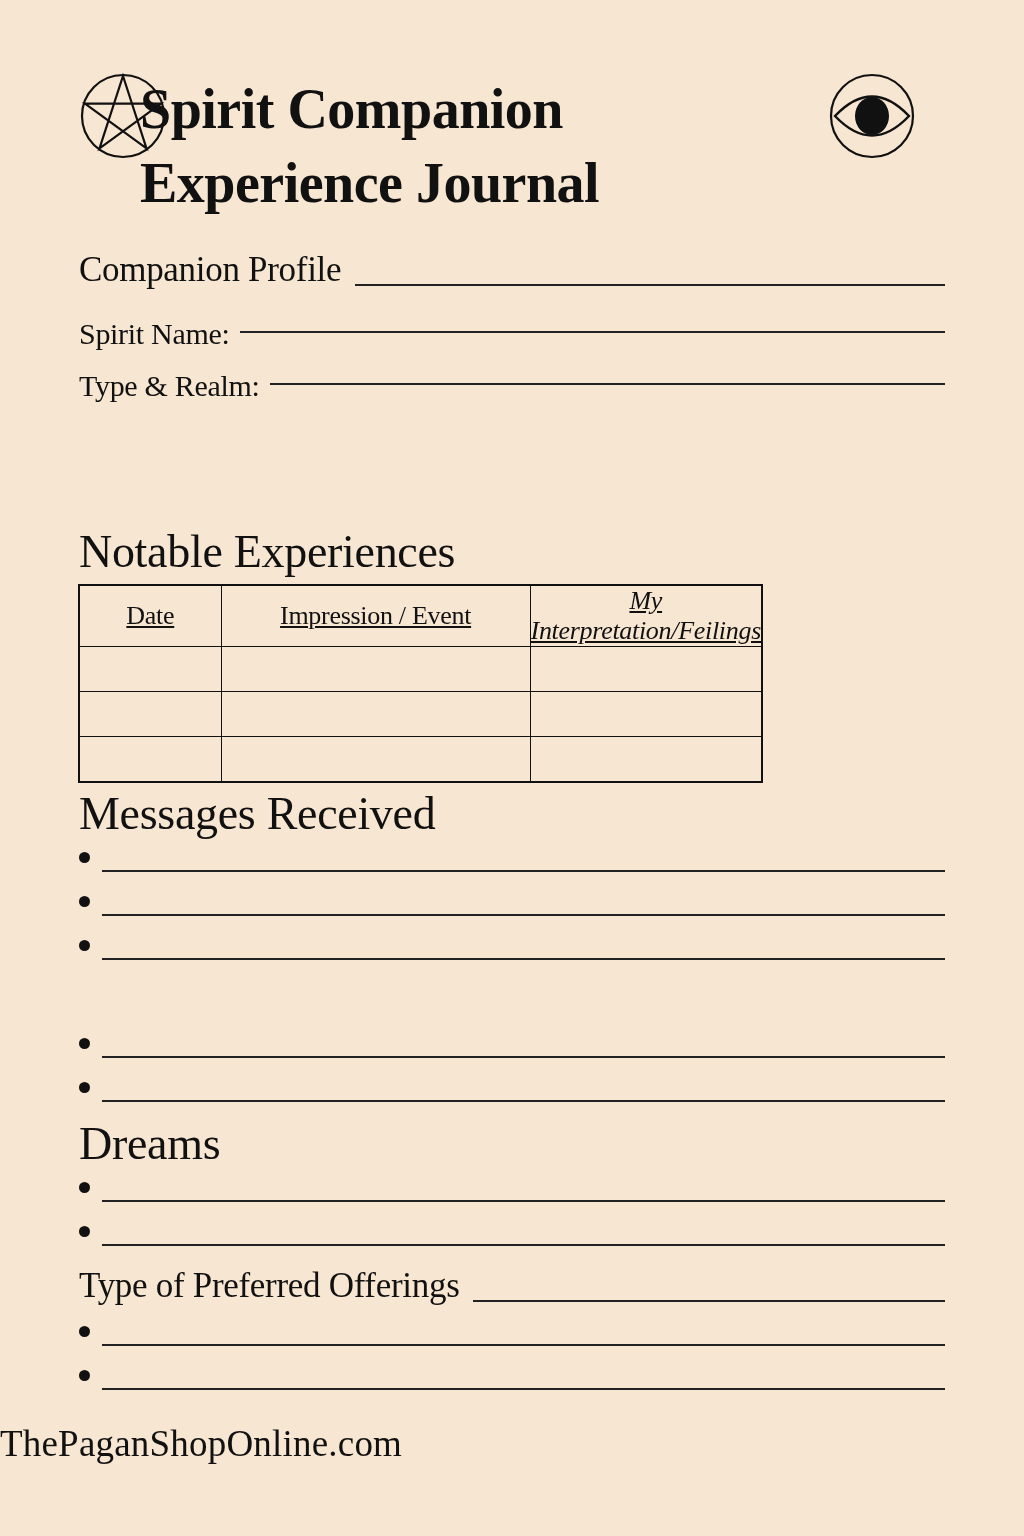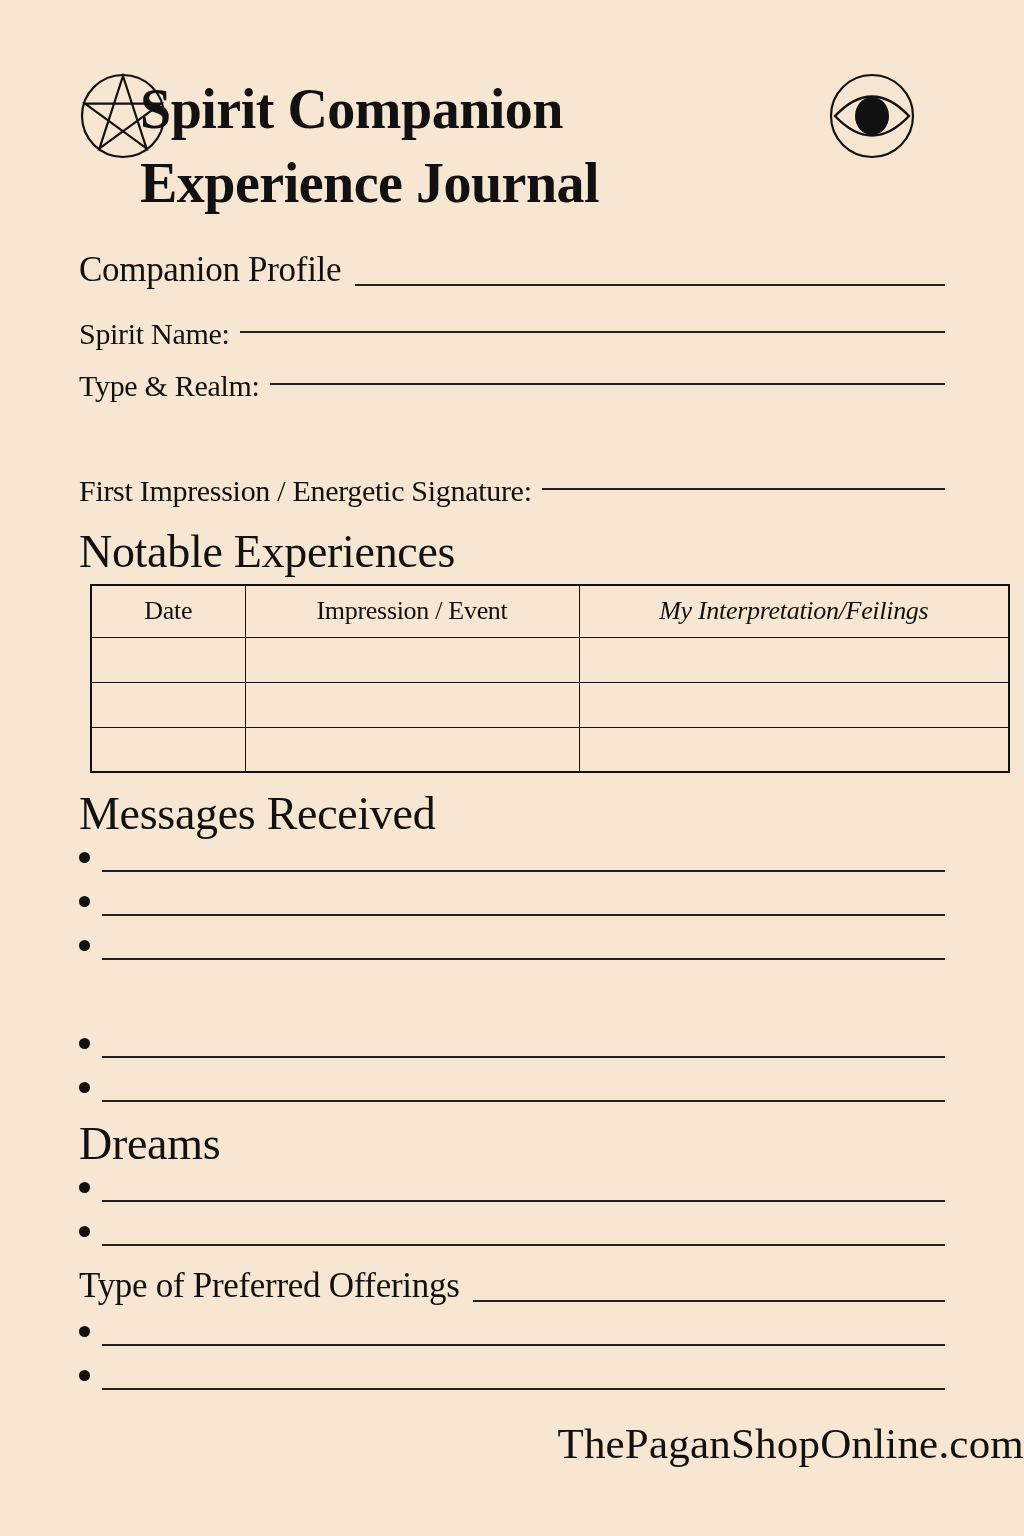--- a/index.html
+++ b/index.html
@@ -33,21 +33,21 @@
     }
     .field-label { font-size: 30px; line-height: 36px; white-space: nowrap; letter-spacing: -0.3px; }
     .field-line {
       flex: 1; border-bottom: 2px solid #222; margin-left: 10px; height: 1px; margin-bottom: 4px;
     }
     .h2-row { position: absolute; left: 79px; right: 79px; display: flex; align-items: flex-end; height: 44px; }
     .h2-row .h2-text { font-size: 35px; line-height: 40px; white-space: nowrap; letter-spacing: -0.3px; }
     .h2-row .field-line { margin-left: 14px; margin-bottom: 4px; }
 
     
-    .table-wrap { position: absolute; left: 90px; top: 584px; width: 920px; }
+    .table-wrap { position: absolute; left: 78px; top: 584px; width: 685px; text-decoration: underline; }
     table { width: 100%; border-collapse: collapse; border: 2px solid #111; }
     th, td { border: 1.5px solid #111; }
     th {
       height: 52px; font-weight: normal; font-size: 26px; text-align: center;
       letter-spacing: -0.3px;
     }
     th.italic { font-style: italic; margin-top: 7px; }
     td { height: 45px; }
     col.c1 { width: 154px; }
     col.c2 { width: 334px; }
@@ -57,22 +57,22 @@
     .bullet-row {
       position: absolute; left: 79px; right: 79px; display: flex; align-items: flex-end; height: 30px;
     }
     .bullet-dot {
       width: 11px; height: 11px; border-radius: 50%; background: #111; margin-bottom: 9px; margin-right: 12px;
       flex: 0 0 auto;
     }
     .bullet-line { flex: 1; border-bottom: 2px solid #222; margin-bottom: 0; }
 
     .footer {
-      position: absolute; left: 0; width: 1024px; top: 1422px; text-align: right;
-      font-size: 43px; line-height: 44px; letter-spacing: 0.2px;
+      position: absolute; left: 0; width: 1024px; top: 1422px; text-align: left;
+      font-size: 37px; line-height: 44px; letter-spacing: 0.2px;
     }
   </style>
 </head>
 <body>
 
 <div class="page">
 
   <div class="icon-left">
     <svg width="86" height="86" viewBox="0 0 86 86">
       <circle cx="43" cy="43" r="41" fill="none" stroke="#111" stroke-width="2.2"></circle>
@@ -95,24 +95,20 @@
     <span class="h2-text">Companion Profile</span>
     <span class="field-line"></span>
   </div>
 
   <div class="field-row" style="top:314px;">
     <span class="field-label">Spirit Name:</span>
     <span class="field-line"></span>
   </div>
   <div class="field-row" style="top:366px;">
     <span class="field-label">Type &amp; Realm:</span>
-    <span class="field-line"></span>
-  </div>
-  <div class="field-row" style="top:471px;">
-    <span class="field-label">First Impression / Energetic Signature:</span>
     <span class="field-line"></span>
   </div>
 
   <div class="h2" style="top:532px;">Notable Experiences</div>
 
   <div class="table-wrap">
     <table>
       <colgroup>
           <col class="c1">
           <col class="c2">

